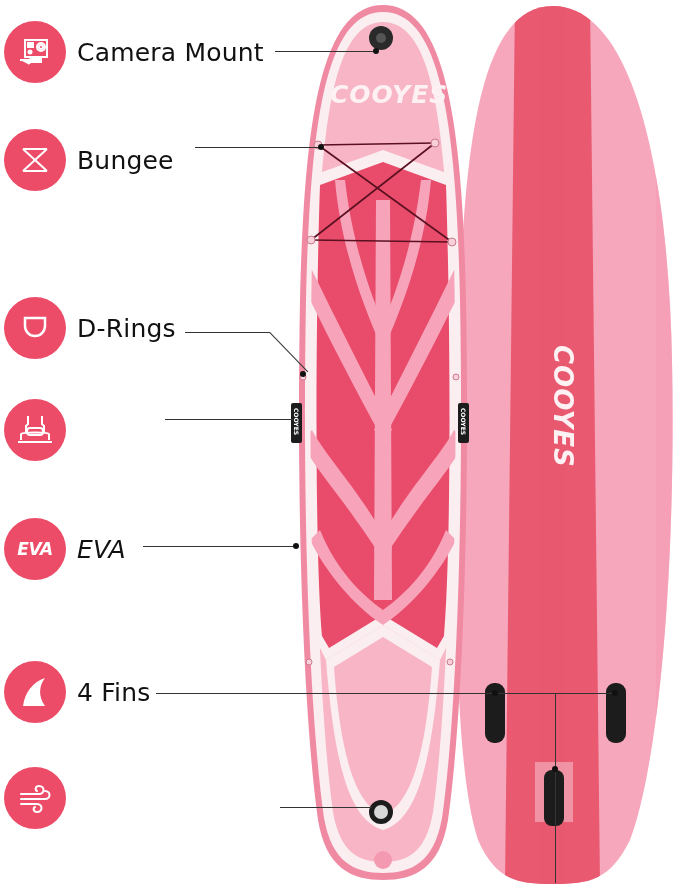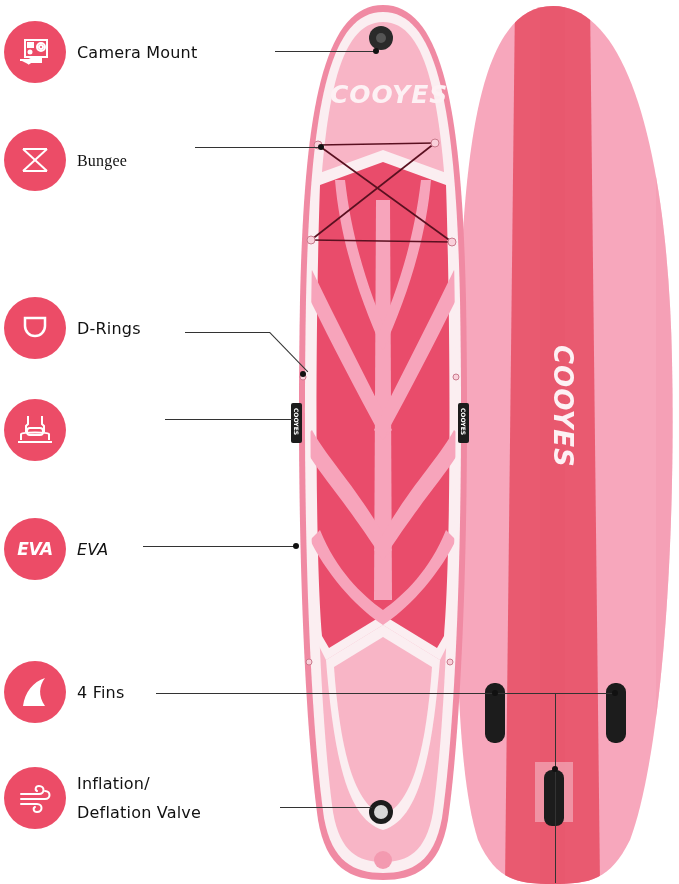--- a/index.html
+++ b/index.html
@@ -1,20 +1,20 @@
 <!DOCTYPE html>
 <html><head>
 <meta charset="utf-8">
 <style>
   html, body { margin:0; padding:0; background:#ffffff; }
   body { width:679px; height:884px; position:relative; overflow:hidden; font-family:"DejaVu Sans", "Liberation Sans", sans-serif; }
   .feature { position:absolute; left:4px; display:flex; align-items:center; }
   .icon-circle { width:62px; height:62px; border-radius:50%; background:#ec4c67; display:flex; align-items:center; justify-content:center; flex-shrink:0; }
   .icon-circle svg { width:40px; height:40px; }
-  .label { margin-left:11px; font-size:16px; line-height:29px; color:#111; letter-spacing:0.2px; font-weight:400; }
+  .label { margin-left:11px; font-size:25px; line-height:29px; color:#111; letter-spacing:0.2px; font-weight:400; }
   .leader { position:absolute; height:1px; background:#333; }
   .leader-v { position:absolute; width:1px; background:#333; }
   .dot { position:absolute; width:6px; height:6px; border-radius:50%; background:#111; }
   .board-layer { position:absolute; left:0; top:0; }
   .eva-text { font-family:"DejaVu Sans", sans-serif; font-weight:bold; font-size:17px; color:#fff; letter-spacing:-0.5px; }
 </style>
 </head>
 <body>
 
 <svg class="board-layer" width="679" height="884" viewBox="0 0 679 884">
@@ -111,21 +111,21 @@
       <path d="M5 28 L14 28 L18 26 L26 26 L26 30 L16 30 L13 32" fill="#fff"></path>
     </svg>
   </div>
   <div class="label">
     <div>Camera Mount</div>
   </div>
 </div>
 <div class="leader" style="left:275px;top:51px;width:101px;"></div>
 <div class="dot" style="left:373px;top:48px;"></div>
 
-<div class="feature" style="top:129px;font-family:Liberation Serif, serif;">
+<div class="feature" style="top:129px;">
   <div class="icon-circle">
     <svg viewBox="0 0 40 40" fill="none" stroke="#fff" stroke-width="2">
       <line x1="8" y1="9" x2="32" y2="9"></line>
         <line x1="8" y1="31" x2="32" y2="31"></line>
       <line x1="8" y1="9" x2="32" y2="31"></line>
         <line x1="32" y1="9" x2="8" y2="31"></line>
     </svg>
   </div>
   <div class="label">
     <div>Bungee</div>
@@ -189,18 +189,14 @@
 <div class="dot" style="left:552px;top:766px;"></div>
 
 <div class="feature" style="top:767px;">
   <div class="icon-circle">
     <svg viewBox="0 0 40 40" fill="none" stroke="#fff" stroke-width="2" stroke-linecap="round">
       <path d="M6 16 L24 16 C30 16 30 8 24 8 C20 8 20 12 22 13"></path>
       <path d="M6 21 L30 21 C36 21 36 13 30 13"></path>
       <path d="M6 26 L22 26 C28 26 28 34 22 34 C18 34 18 30 20 29"></path>
     </svg>
   </div>
-  <div class="label">
-    <div>Inflation/</div>
-    <div>Deflation Valve</div>
-  </div>
 </div>
 <div class="leader" style="left:280px;top:807px;width:92px;"></div>
 
 </body></html>

